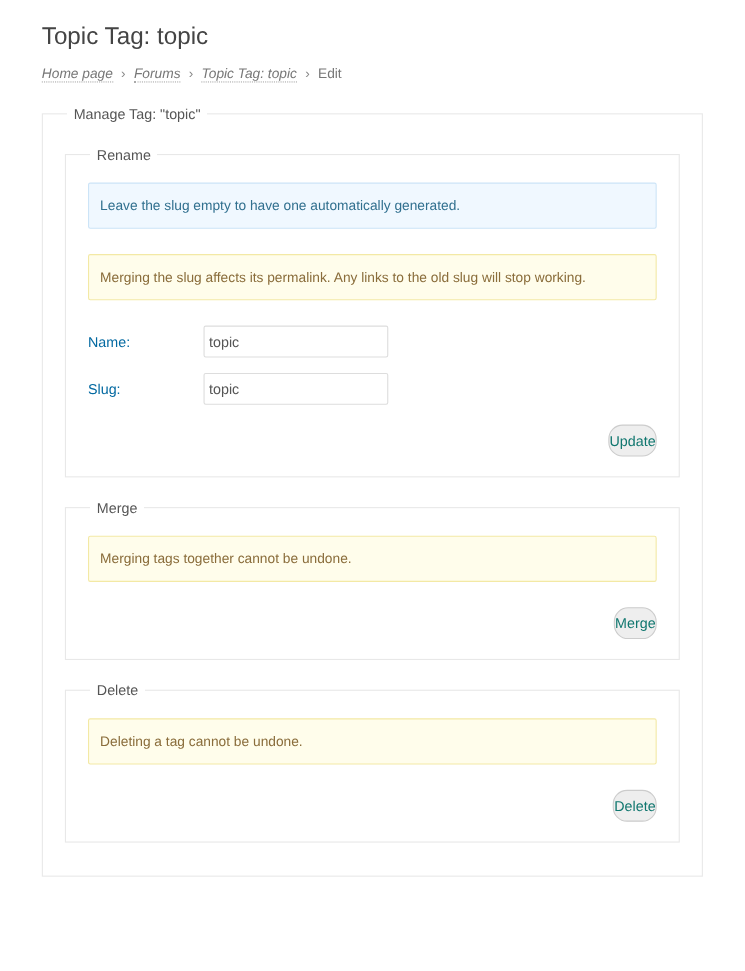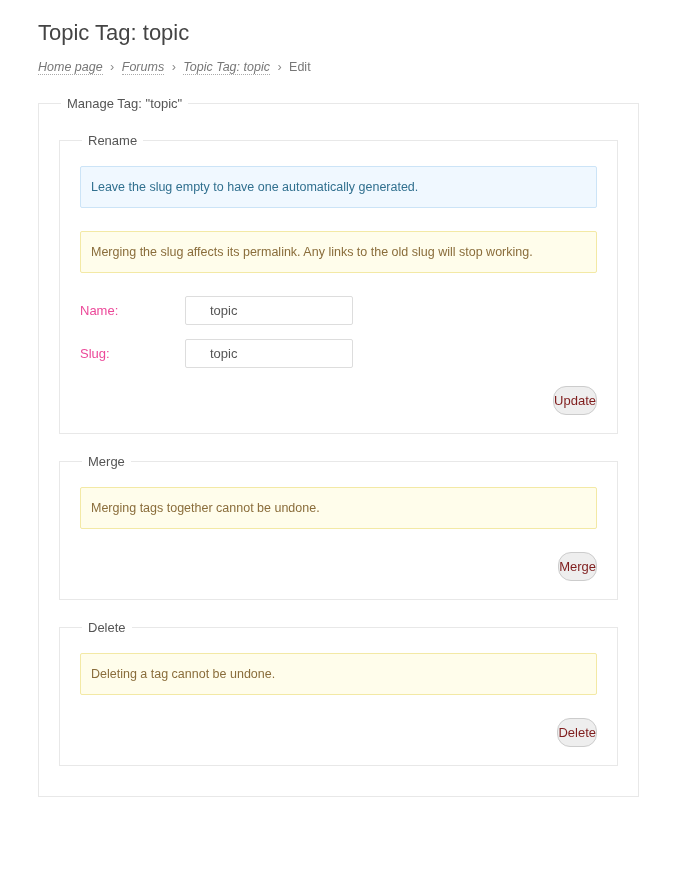--- a/index.html
+++ b/index.html
@@ -67,42 +67,42 @@
     }
     .field-row {
       display: flex;
       align-items: center;
       margin-bottom: 14px;
       margin-top: 14px;
     }
     .field-row label {
       width: 105px;
       font-size: 13px;
-      color: #ec4899;
+      color: #0369a1;
     }
     .field-row input[type="text"] {
       width: 168px;
-      padding: 6px 24px;
+      padding: 6px 4px;
       border: 1px solid #ddd;
       border-radius: 2px;
       font-size: 13px;
       color: #555;
       background: #fff;
     }
     .btn-row {
       text-align: right;
       margin-top: 18px;
     }
     button {
       background: #eeeeee;
       border: 1px solid #ccc;
       border-radius: 13px;
       padding: 6px 0;
       font-size: 13px;
-      color: #7f1d1d;
+      color: #0f766e;
       cursor: pointer;
     }
     .alert p { margin: 0 0 4px 0; }
     .alert p:last-child { margin-bottom: 0; }
   </style>
 </head>
 <body>
 
 <h1>Topic Tag: topic</h1>
 

